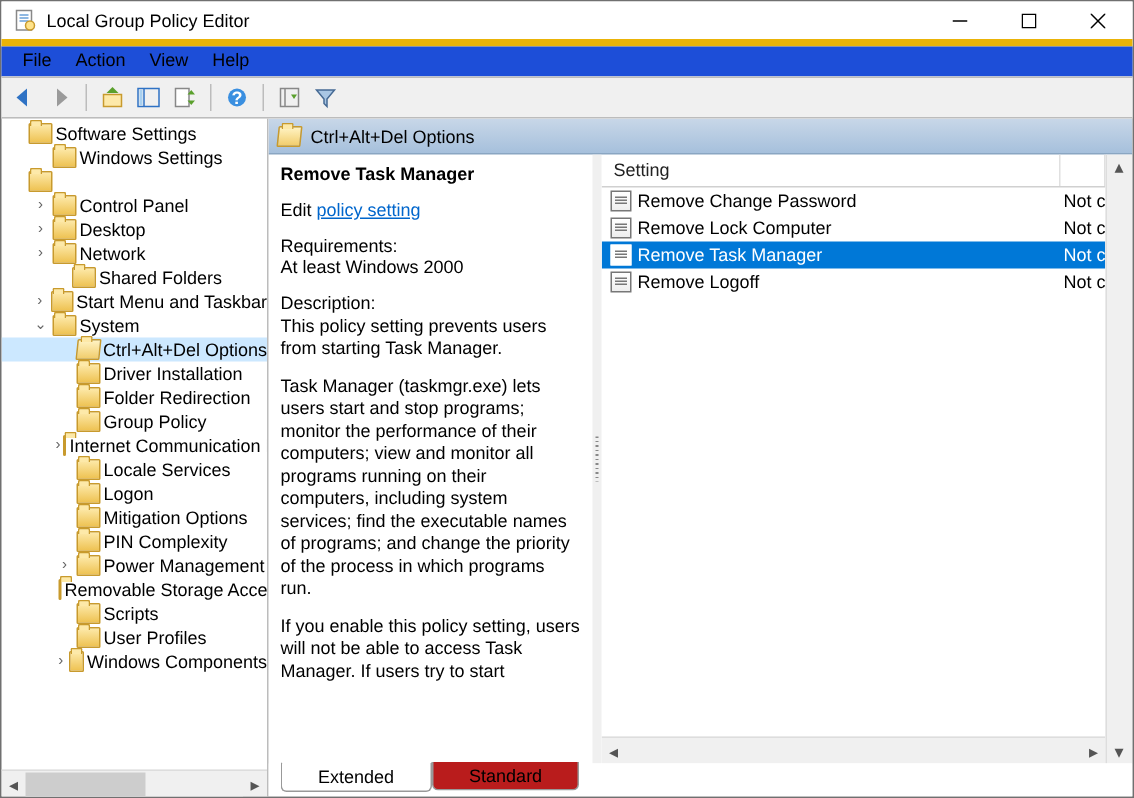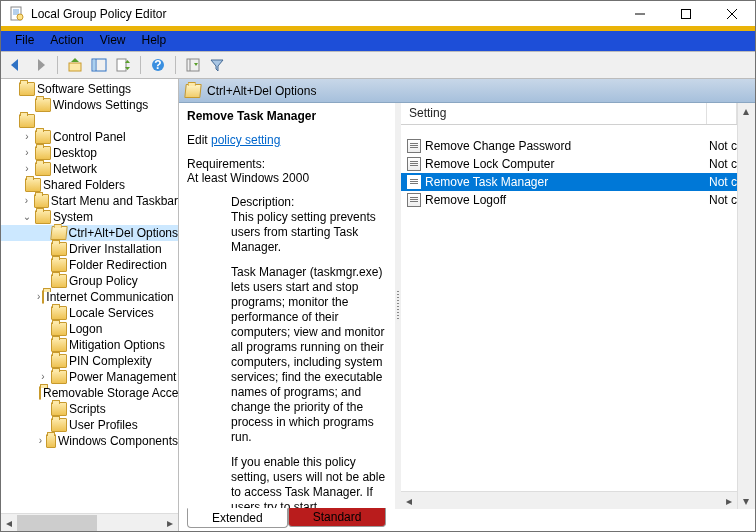--- a/index.html
+++ b/index.html
@@ -46,28 +46,28 @@
 .header-strip .hs-icon { width: 16px; height: 14px; }
 .header-strip .hs-text { color: #000; }
 
 
 .ext-col { width: 216px; padding: 6px 8px 6px 8px; display: flex; flex-direction: column; gap: 10px; overflow: hidden; }
 .ext-col .policy-title { font-weight: 700; }
 .ext-col .edit-line a { color: #0066cc; text-decoration: underline; cursor: pointer; }
 .ext-col .req-label {}
 .ext-col .req-val {}
 .ext-col .desc-label {}
-.ext-col .desc-body { line-height: 15px; margin-left: 44px; }
+.ext-col .desc-body { line-height: 15px; }
 .ext-col .desc-body p { margin-bottom: 10px; }
 .ext-splitter { width: 6px; background: #f0f0f0; cursor: ew-resize; position: relative; }
 .ext-splitter::after { content: ""; position: absolute; left: 2px; top: 50%; width: 2px; height: 30px; background: repeating-linear-gradient(#888, #888 1px, transparent 1px, transparent 3px); transform: translateY(-50%); }
 
 
 .list-panel { flex: 1; display: flex; overflow: hidden; }
-.list { flex: 1; display: flex; flex-direction: column; overflow: hidden; gap: 12px; }
+.list { flex: 1; display: flex; flex-direction: column; overflow: hidden; }
 .list-header { display: flex; height: 22px; border-bottom: 1px solid #d0d0d0; }
 .list-header .col { padding: 3px 8px; color: #222; border-right: 1px solid #e0e0e0; }
 .col-setting { flex: 1; }
 .col-state { width: 30px; }
 .list-rows { flex: 1; overflow: hidden; }
 .list-row { display: flex; height: 18px; align-items: center; cursor: pointer; }
 .list-row .cell-setting { flex: 1; display: flex; align-items: center; gap: 4px; padding-left: 6px; white-space: nowrap; }
 .list-row .cell-state { width: 30px; padding-left: 2px; white-space: nowrap; overflow: hidden; }
 .list-row.selected { background: #0078d7; color: #fff; }
 .policy-icon { width: 14px; height: 14px; border: 1px solid #777; background: linear-gradient(#fff, #eee); position: relative; flex-shrink: 0; }
@@ -217,21 +217,21 @@
           <div class="tree-node" style="padding-left: 20px;">
             <span class="exp">›</span>
             <span class="folder-glyph folder"></span>
             <span>Desktop</span>
           </div>
           <div class="tree-node" style="padding-left: 20px;">
             <span class="exp">›</span>
             <span class="folder-glyph folder"></span>
             <span>Network</span>
           </div>
-          <div class="tree-node" style="padding-left: 10px;">
+          <div class="tree-node" style="padding-left: 10px; margin-left: 23px;">
             <span class="exp"></span>
             <span class="folder-glyph folder"></span>
             <span>Shared Folders</span>
           </div>
           <div class="tree-node" style="padding-left: 20px;">
             <span class="exp">›</span>
             <span class="folder-glyph folder"></span>
             <span>Start Menu and Taskbar</span>
           </div>
           <div class="tree-node" style="padding-left: 20px;">

